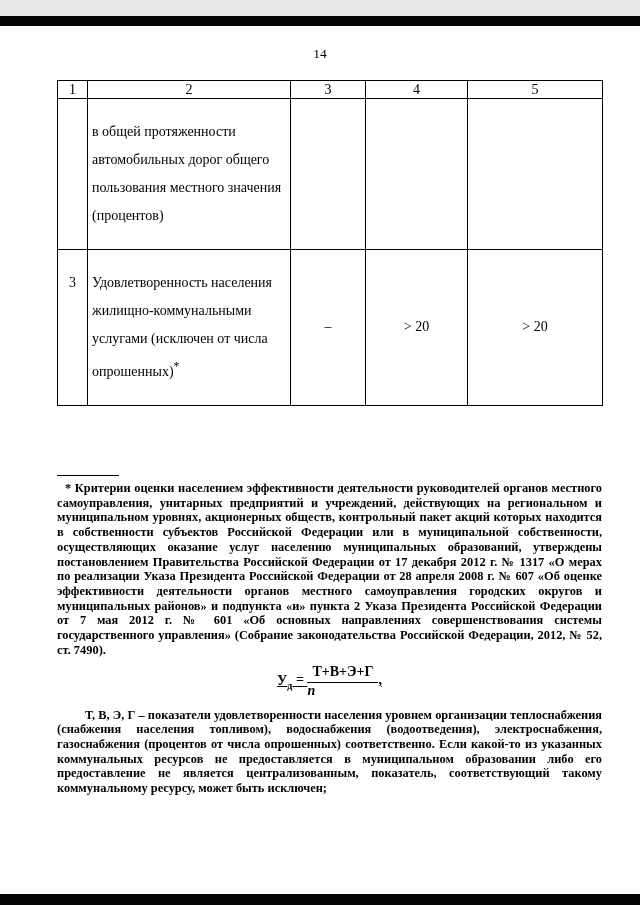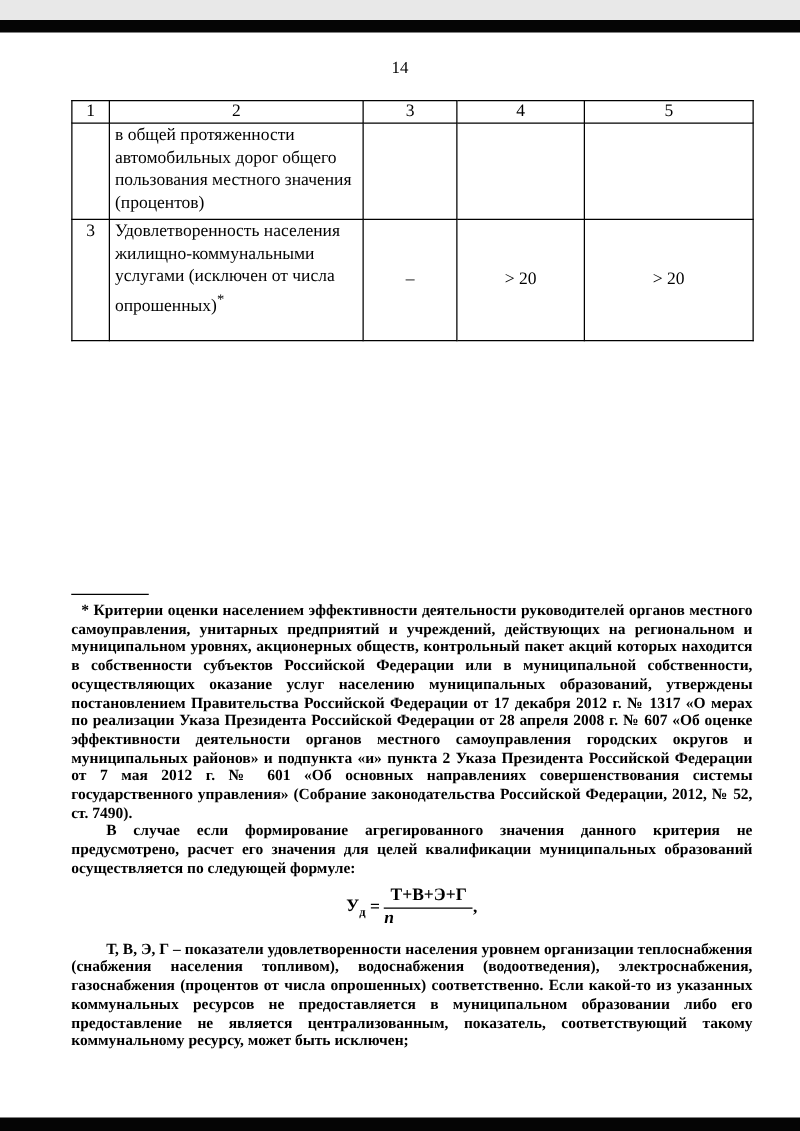--- a/index.html
+++ b/index.html
@@ -21,23 +21,23 @@
     text-align:center; font-size:13.5px;
   }
 
   table.doc-table {
     position:absolute; top:64px; left:57px;
     border-collapse:collapse; table-layout:fixed;
     width:545px; font-size:14px;
   }
   .doc-table td {
     border:1.2px solid #000;
-    padding:1px 4px;
+    padding:19px 4px;
     vertical-align:top;
-    line-height:18px;
+    line-height:28px;
   }
   .doc-table tr.hdr td { text-align:center; height:17px; line-height:17px; padding:0 2px; }
   .doc-table .rowA td { height:74px; }
   .doc-table .rowB td { height:94px; }
   .doc-table td.cnum { text-align:center; }
   .doc-table td.val { text-align:center; vertical-align:middle; }
 
   .footnote {
     position:absolute; left:57px; top:459px; width:545px;
     font-size:12.4px; line-height:14.7px;
@@ -46,20 +46,21 @@
   .footnote p { margin:0; text-align:justify;font-weight:bold; }
   .footnote p.p1 { text-indent:8px; }
   .footnote p.indent { text-indent:28px; }
   .footnote p.plain { text-align:left; text-indent:28px; }
 
   .formula {
     text-align:center;
     margin:7px 0 9px 0;
     font-weight:bold;
     font-size:14px;
+    text-decoration:underline;
   }
   .frac { display:inline-block; vertical-align:middle; text-align:left; line-height:1.15; }
   .frac .num { display:block; padding:0 5px 1px 5px; border-bottom:1.4px solid #000; }
   .frac .den { display:block; font-style:italic; }
   sub.fsub { font-size:10px; }
 </style>
 </head>
 <body>
 
 <div class="page">
@@ -99,21 +100,20 @@
         <td class="val">&gt; 20</td>
       </tr>
     </tbody>
   </table>
 
   <div class="footnote">
     <div class="fn-rule"></div>
 
     <p class="p1"><span>*</span> <span>Критерии оценки населением эффективности деятельности руководителей органов местного самоуправления, унитарных предприятий и учреждений, действующих на региональном и муниципальном уровнях, акционерных обществ, контрольный пакет акций которых находится в собственности субъектов Российской Федерации или в муниципальной собственности, осуществляющих оказание услуг населению муниципальных образований, утверждены постановлением Правительства Российской Федерации от 17 декабря 2012 г. № 1317 «О мерах по реализации Указа Президента Российской Федерации от 28 апреля 2008 г. № 607 «Об оценке эффективности деятельности органов местного самоуправления городских округов и муниципальных районов» и подпункта «и» пункта 2 Указа Президента Российской Федерации от 7 мая 2012 г. № 601 «Об основных направлениях совершенствования системы государственного управления» (Собрание законодательства Российской Федерации, 2012, № 52, ст. 7490).</span></p>
 
-    <p class="indent">В случае если формирование агрегированного значения данного критерия не предусмотрено, расчет его значения для целей квалификации муниципальных образований осуществляется по следующей формуле:</p>
 
     <div class="formula">
       <span><span>У</span><sub class="fsub">д</sub></span>
       <span>=</span>
       <span class="frac">
         <span class="num">Т+В+Э+Г</span>
         <span class="den">n</span>
       </span><span>,</span>
     </div>
 

